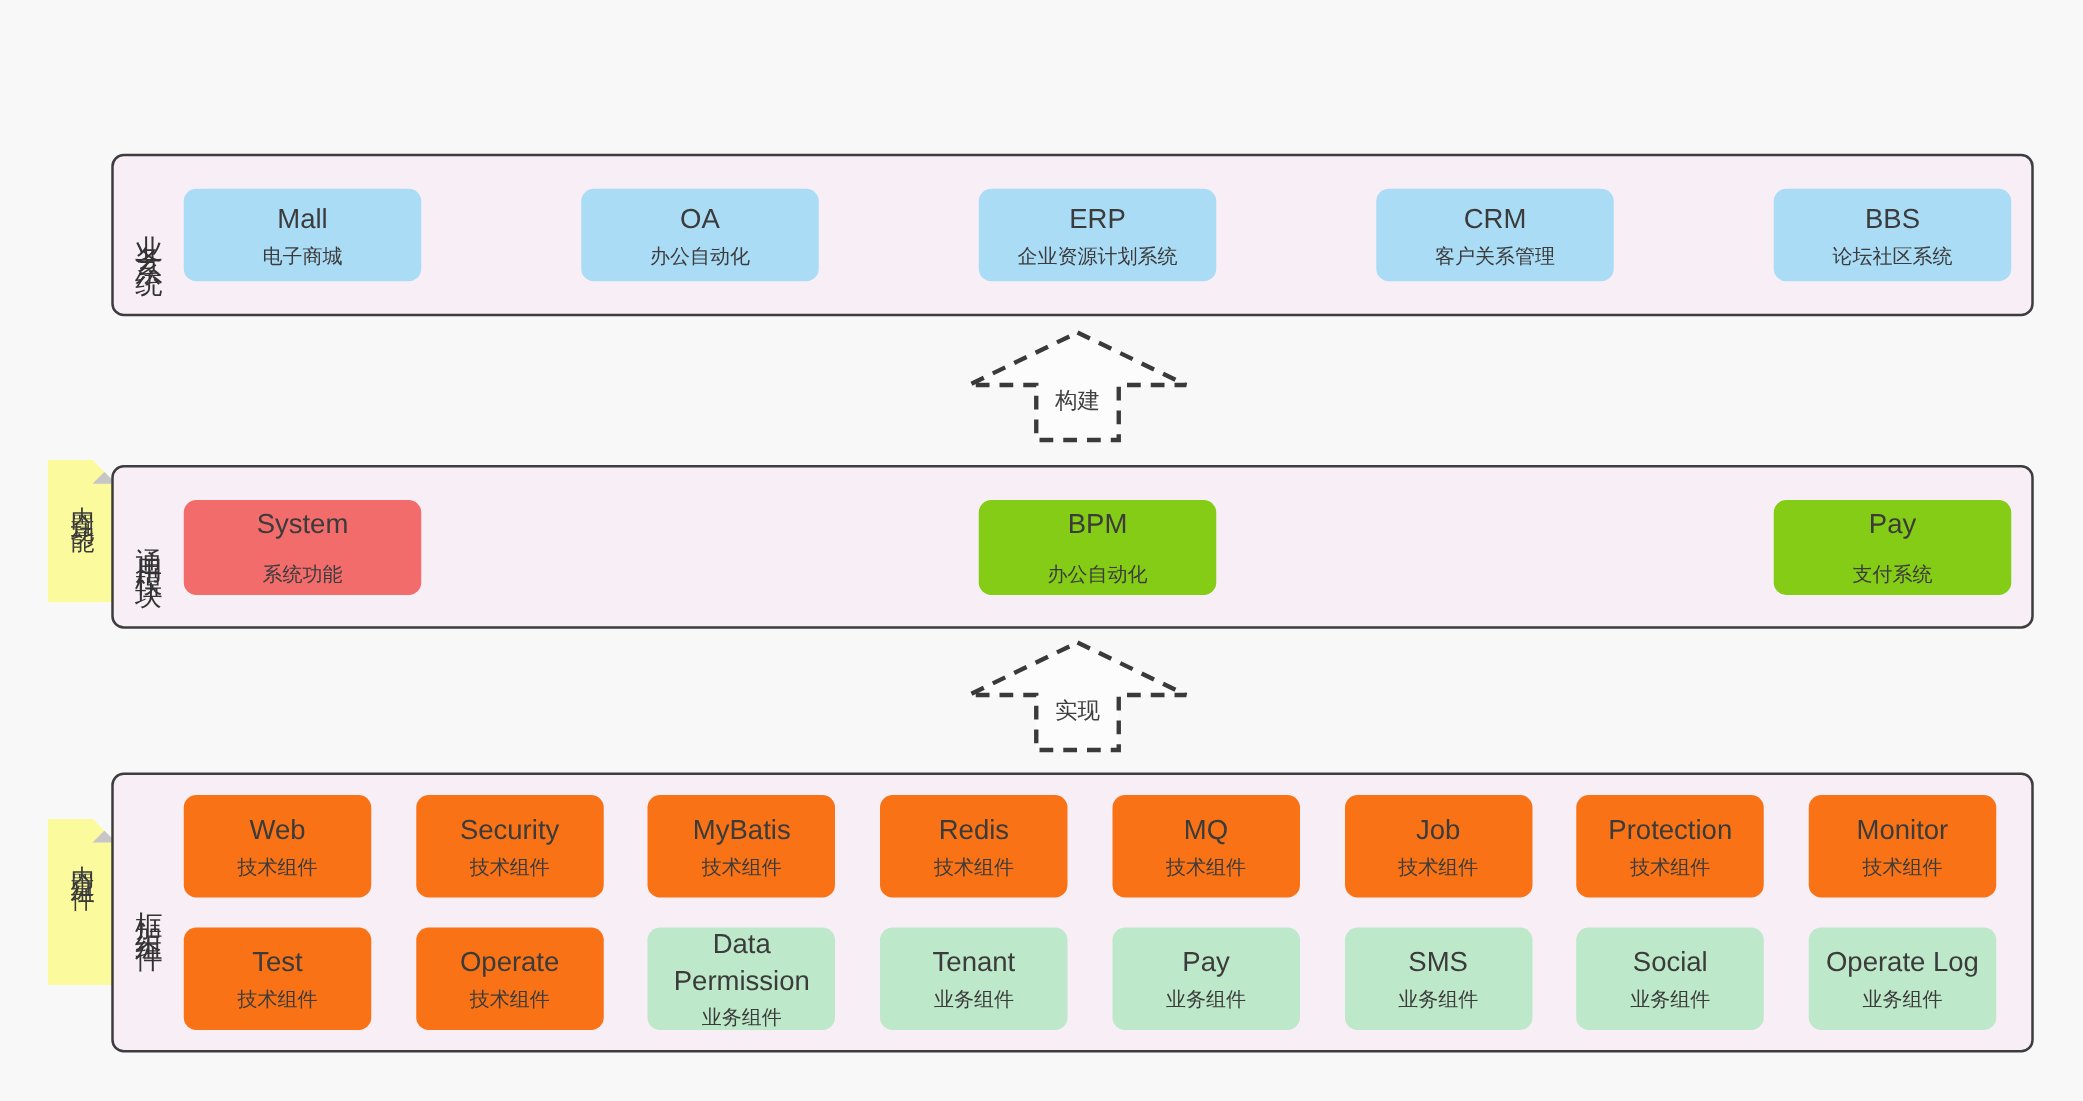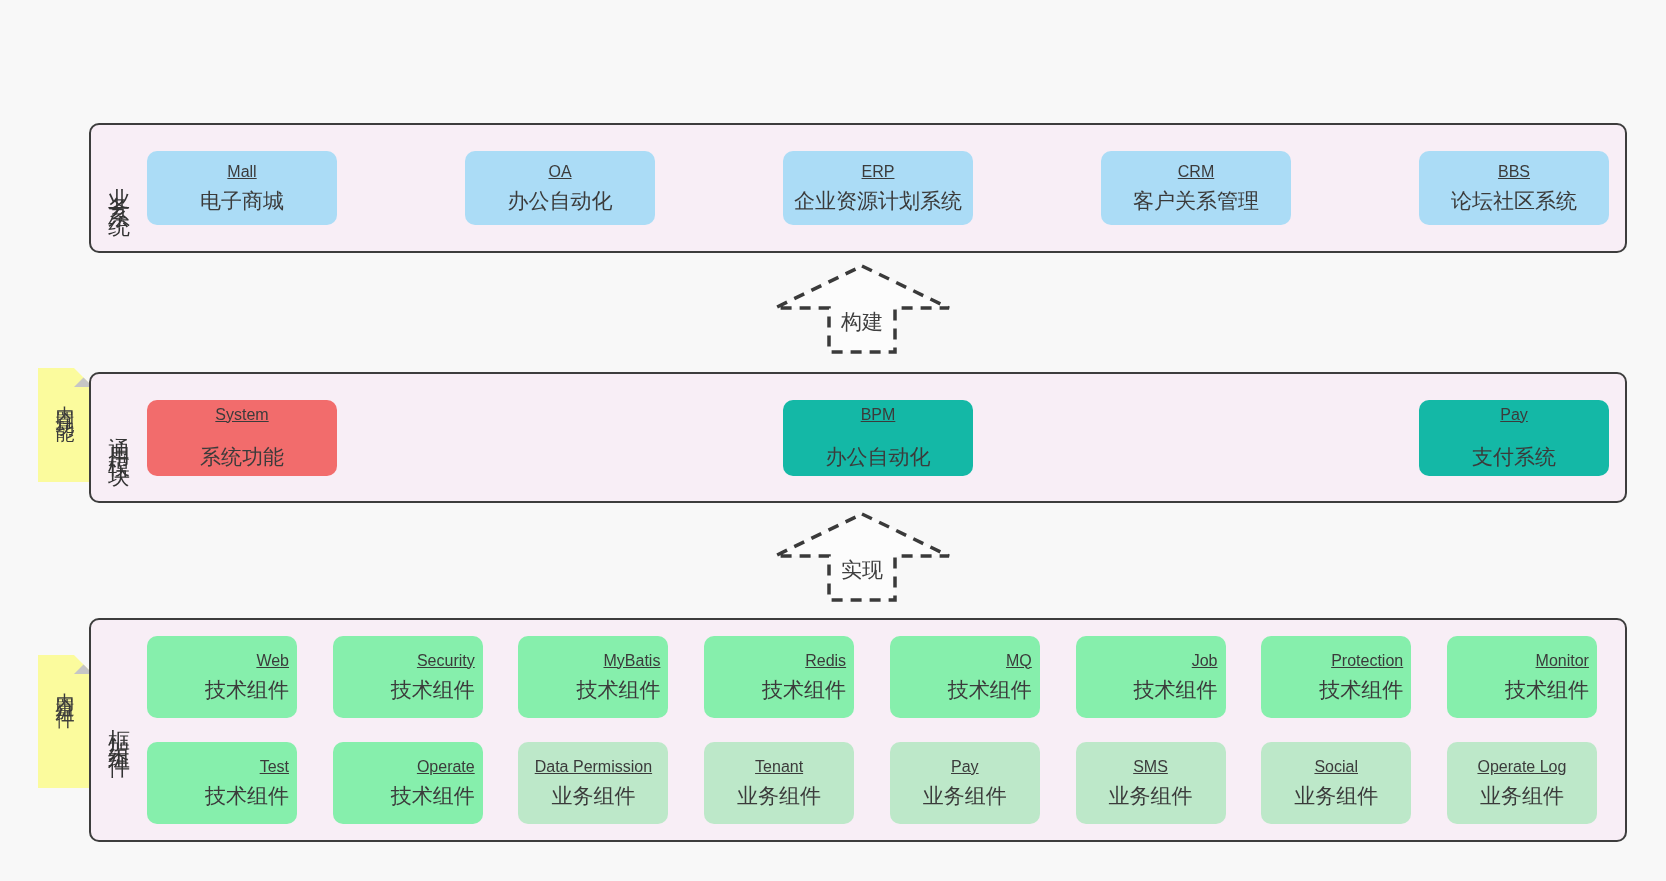--- a/index.html
+++ b/index.html
@@ -33,29 +33,29 @@
     gap:24px;padding-right:28px;
   }
   .row{display:flex;justify-content:space-between;}
 
   
   .box{
     border-radius:10px;display:flex;flex-direction:column;
     align-items:center;justify-content:center;text-align:center;
     box-sizing:border-box;padding:4px 8px;
   }
-  .box .en{font-size:16px;line-height:1.35;text-decoration:underline;}
-  .box .zh{font-size:21px;line-height:1.35;margin-top:5px;}
+  .box .en{font-size:22px;line-height:1.35;}
+  .box .zh{font-size:16px;line-height:1.35;margin-top:5px;}
   .box-lg{width:190px;height:74px;}
   #band-modules .box-lg{height:76px;justify-content:space-between;}
   .box-sm{width:150px;height:82px;}
   .blue{background:#abdcf6;}
   .red{background:#f26c6c;}
-  .pink{background:#14b8a6;}
-  .green{background:#86efac;align-items:flex-end;}
+  .pink{background:#84cc16;}
+  .green{background:#f97316;}
   .green-light{background:#bde8c9;}
 
   
   .sticky{
     position:absolute;left:38px;width:55px;box-sizing:border-box;
     background:#fbfb9d;z-index:1;
     clip-path:polygon(0 0, calc(100% - 19px) 0, 100% 19px, 100% 100%, 0 100%);
     display:flex;justify-content:center;padding-top:22px;
   }
   .sticky::after{
@@ -66,21 +66,21 @@
   #sticky-modules{top:368px;height:114px;}
   #sticky-components{top:655px;height:133px;}
 
   
   .arrow{position:absolute;left:772px;width:180px;height:92px;z-index:1;}
   #arrow-build{top:263px;}
   #arrow-implement{top:511px;}
   .arrow svg{display:block;}
   .arrow-label{
     position:absolute;left:50%;top:44px;transform:translateX(-50%);
-    background:#fcfcfc;padding:1px 5px;font-size:21px;color:#3f3f3f;white-space:nowrap;
+    background:#fcfcfc;padding:1px 5px;font-size:18px;color:#3f3f3f;white-space:nowrap;
   }
 </style>
 </head>
 <body>
 
 <div class="sticky" id="sticky-modules">
   <span class="vtext">内置功能</span>
 </div>
 <div class="sticky" id="sticky-components">
   <span class="vtext">内置组件</span>

